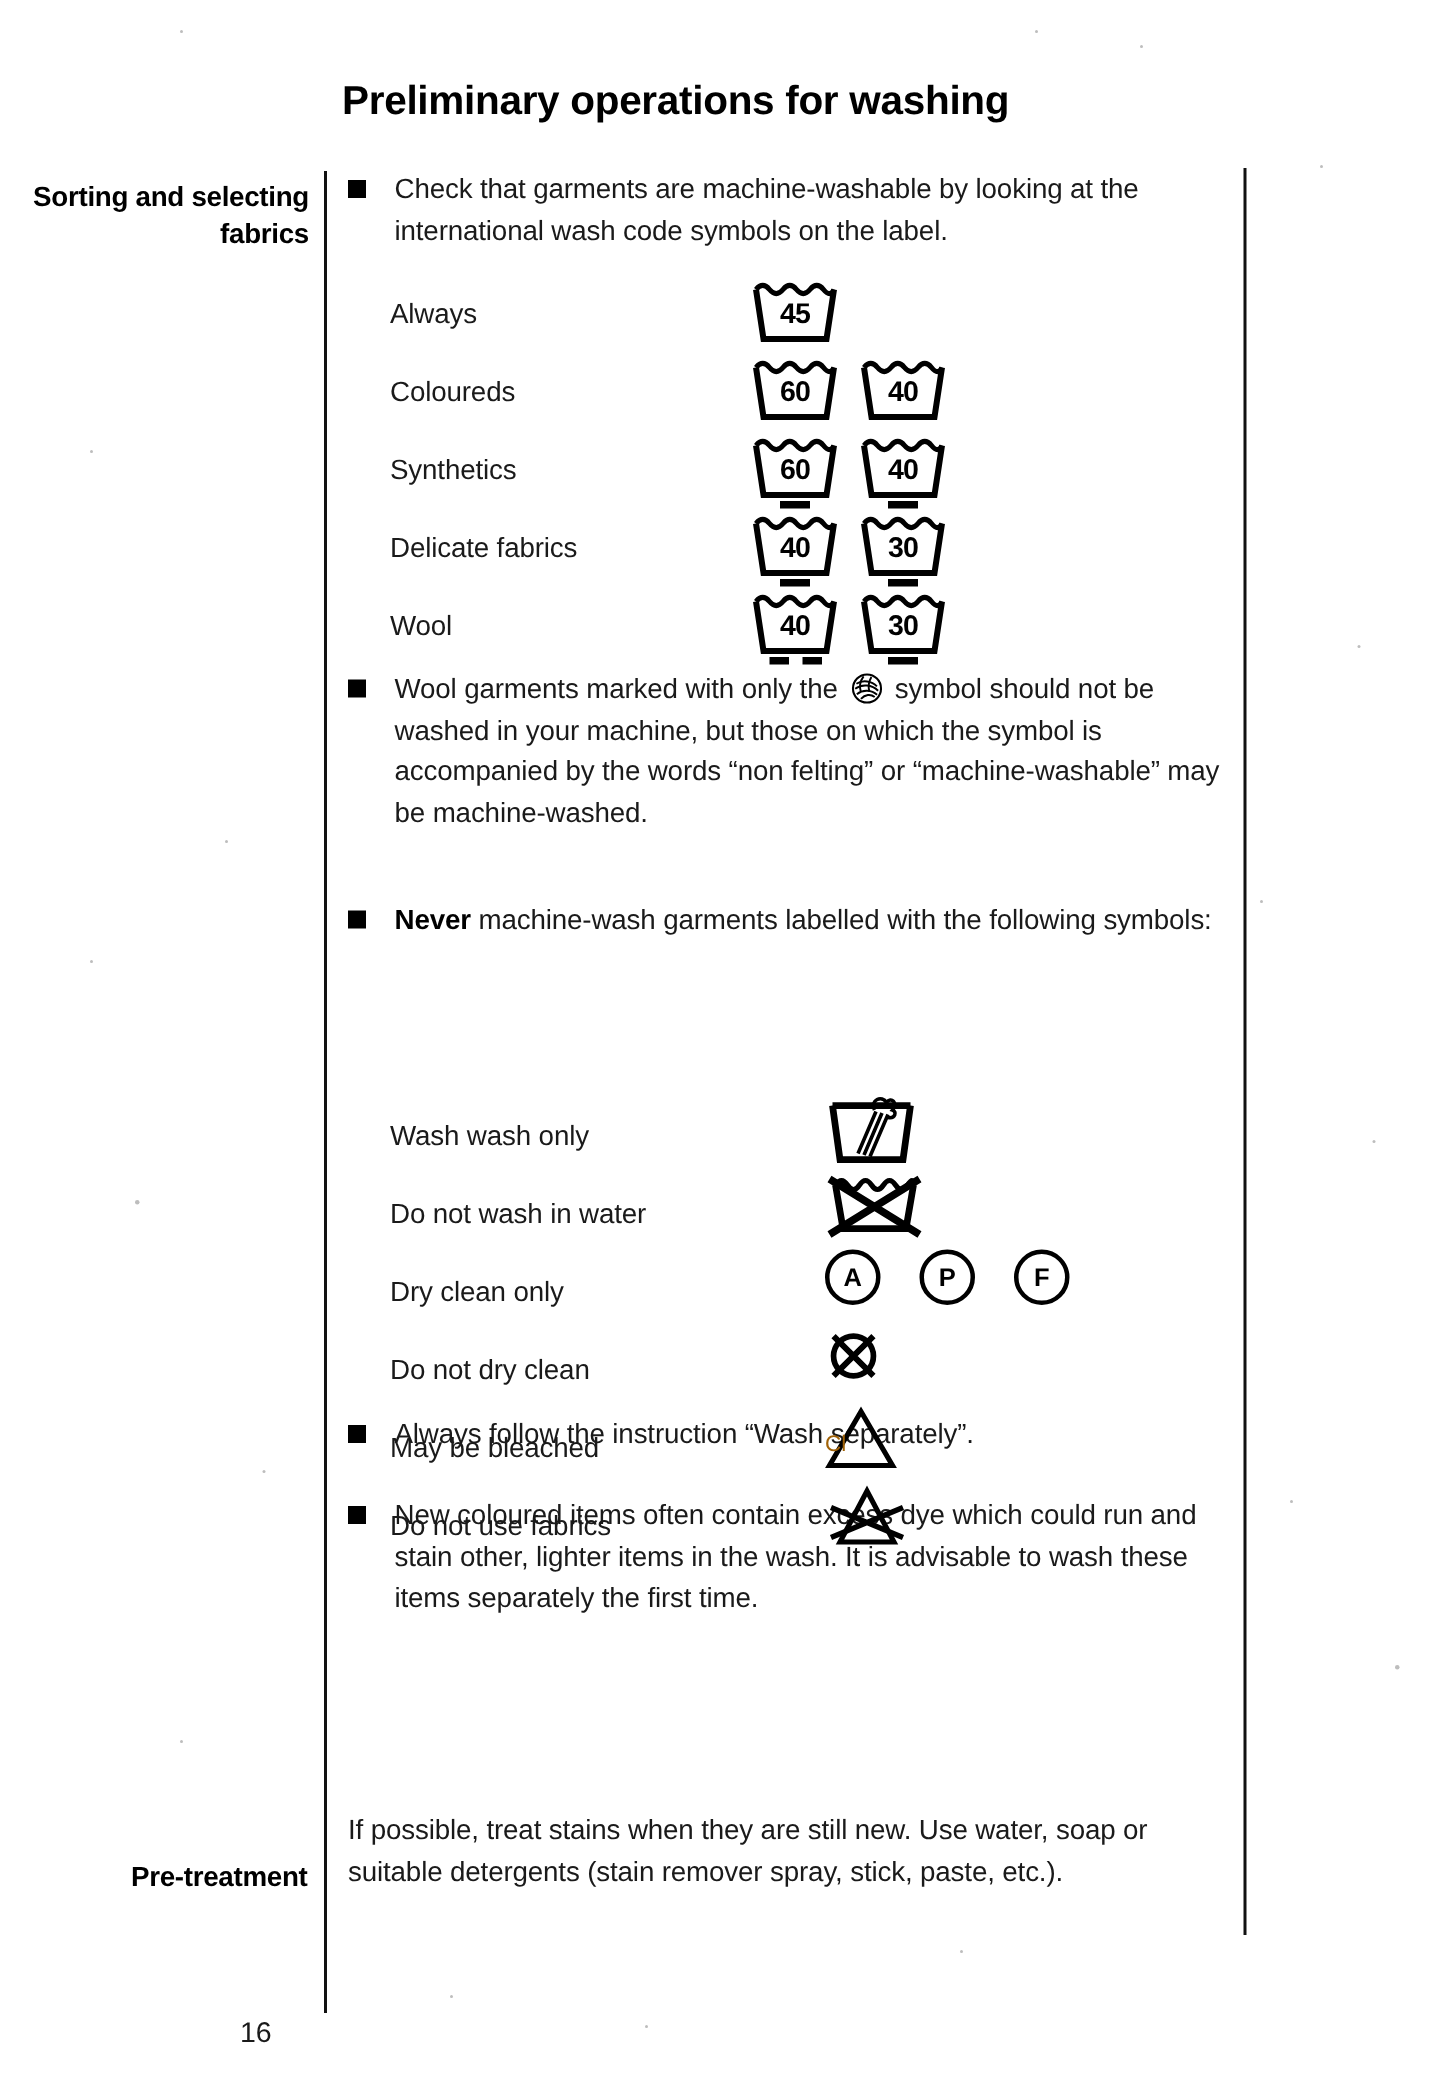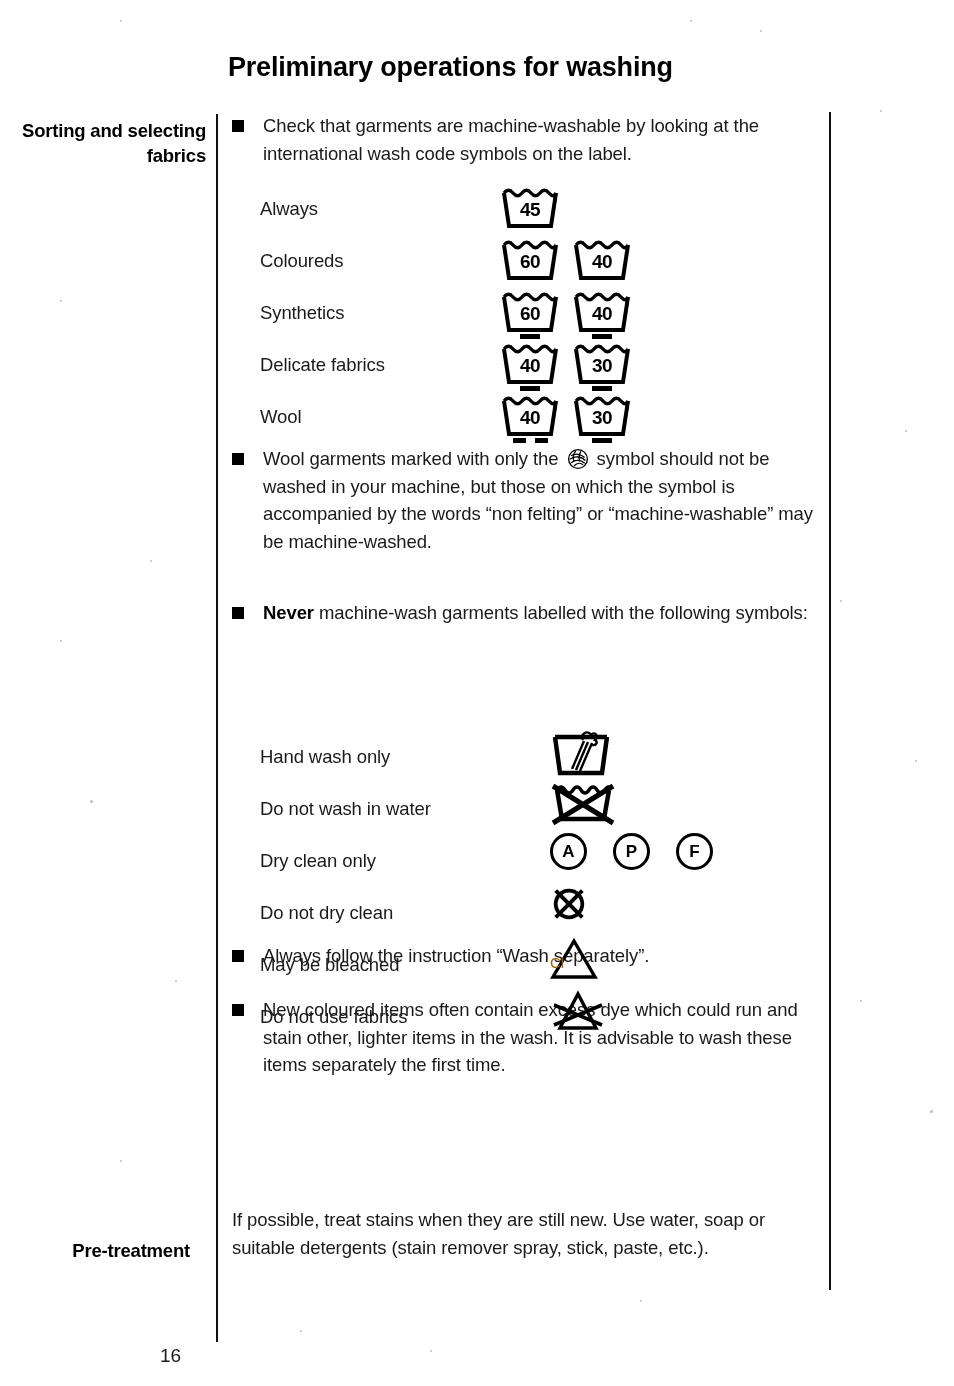--- a/index.html
+++ b/index.html
@@ -31,21 +31,21 @@
   }
 
   
   .side-head{
     position:absolute;
     text-align:right;
     font-weight:bold;font-size:18.5px;line-height:25px;
     color:#000;letter-spacing:-0.2px;
   }
   .side-head.sorting{left:20px;top:118px;width:186px;}
-  .side-head.pre{left:4px;top:1238px;width:186px;}
+  .side-head.pre{left:19px;top:1238px;width:186px;}
 
   
   .content{position:absolute;left:232px;top:112px;width:600px;}
 
   .bullet-row{position:relative;margin-bottom:0;}
   .bullet-sq{
     position:absolute;left:0;top:8px;width:12px;height:12px;background:#000;
   }
   .bullet-text{
     margin-left:31px;
@@ -270,21 +270,21 @@
             <div class="bars">
               <div class="bar"></div>
             </div>
           </div>
         </div>
       </div>
     </div>
 
   <div class="never-table" id="neverTable">
       <div class="nrow">
-        <div class="nlabel">Hand wash only</div>
+        <div class="nlabel">Wash wash only</div>
         <div class="nsym">
           <span><svg viewBox="0 0 62 52" width="62" height="52">
               <path d="M5 8 L10 44 L52 44 L57 8" fill="none" stroke="#000" stroke-width="4.5"></path>
               <path d="M5 8 L57 8" stroke="#000" stroke-width="4.5"></path>
               <path d="M22 40 L34 12 M26 41 L38 13 M30 42 L42 14" stroke="#000" stroke-width="2.4"></path>
               <path d="M33 11 C30 4 38 1 41 6 C44 2 49 6 45 11 C48 12 47 17 42 16" fill="none" stroke="#000" stroke-width="2.4"></path>
             </svg></span>
         </div>
       </div>
       <div class="nrow">

